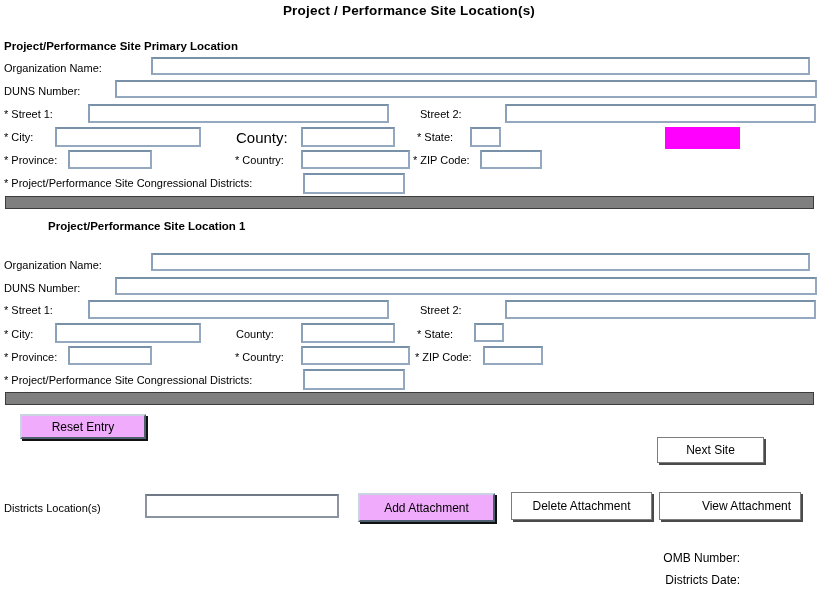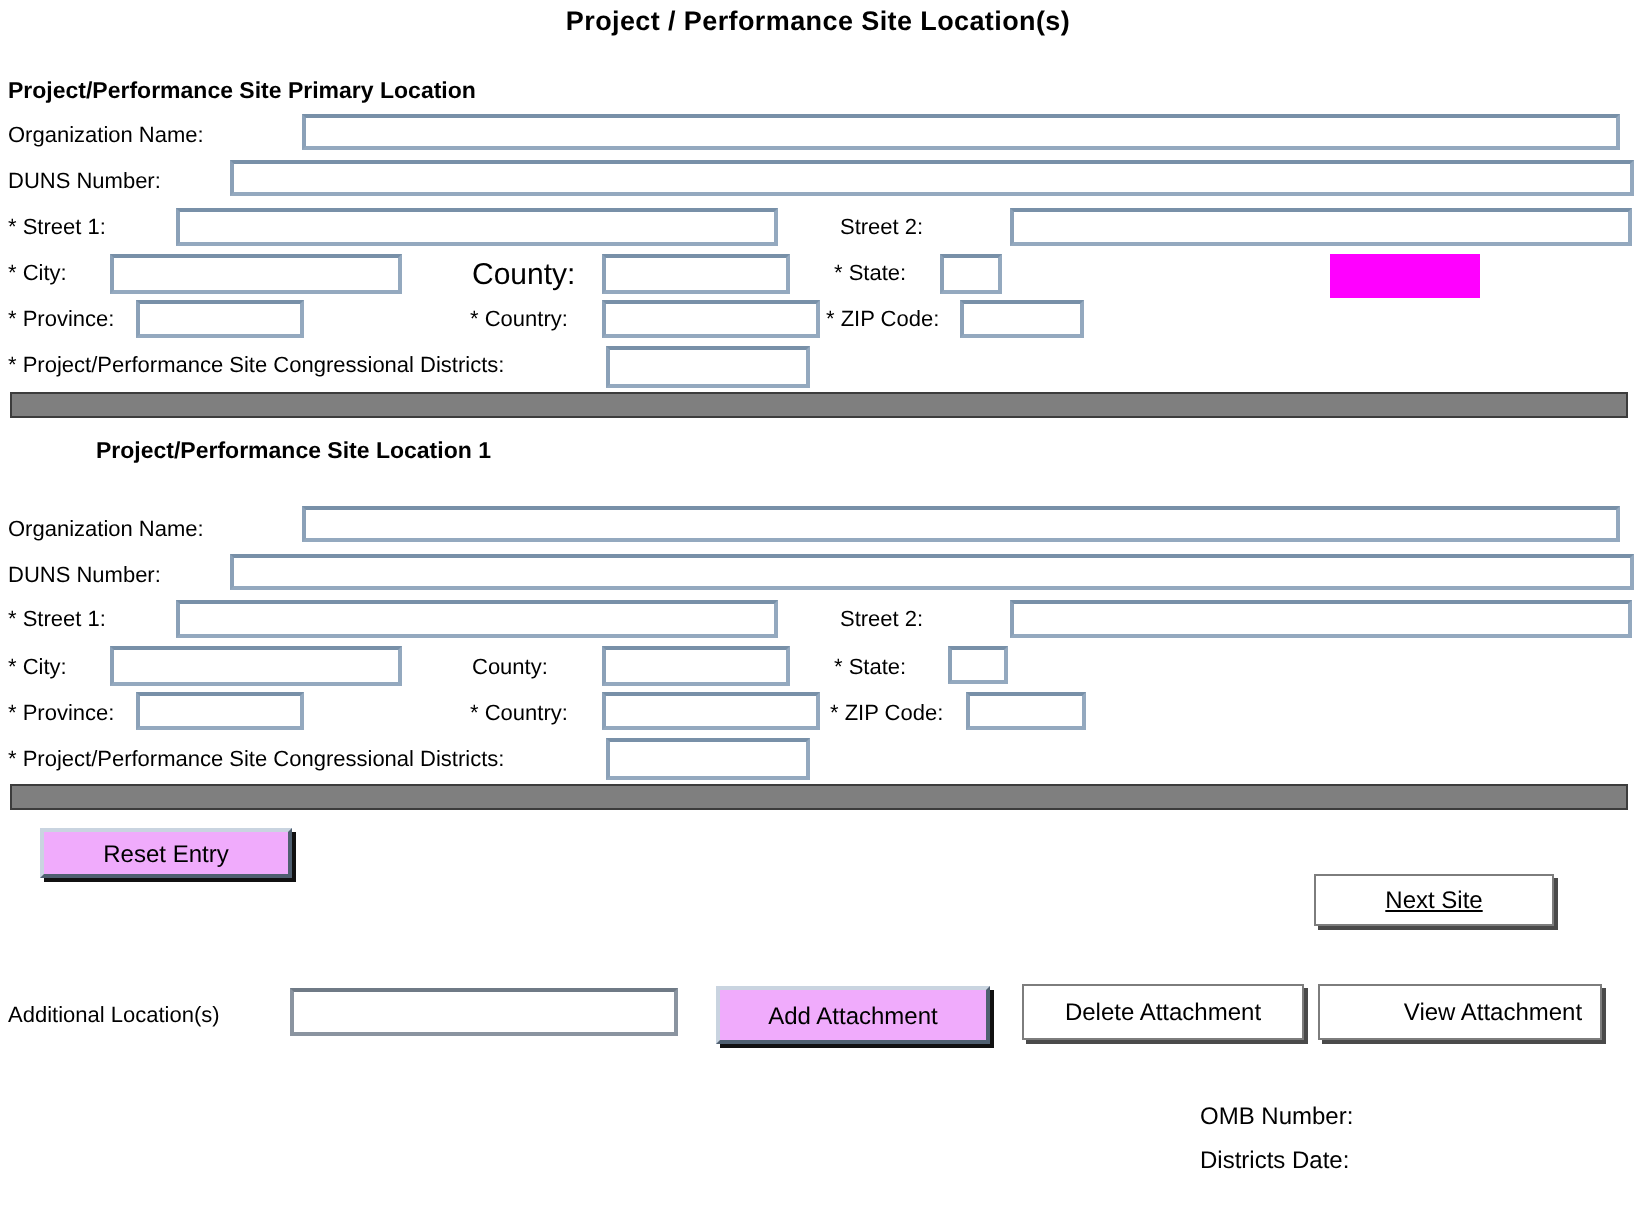--- a/index.html
+++ b/index.html
@@ -18,21 +18,21 @@
   .btn{box-sizing:border-box;display:flex;align-items:center;justify-content:center;
        font-size:12px;font-family:"Liberation Sans",sans-serif;cursor:pointer;}
   .btn-blue{background:#f0abfc;border:2px solid;
             border-color:#c9d4e0 #4f5f70 #4f5f70 #c9d4e0;
             box-shadow:2px 2px 0 #111;}
   .btn-white{background:#ffffff;border:1px solid #7d7d7d;
              box-shadow:2px 2px 0 #4a4a4a;}
   .plain-input{background:#fff;border:2px solid #8a94a0;border-top-color:#6f7a86;
                box-sizing:border-box;font-size:11px;padding:0 3px;
                font-family:"Liberation Sans",sans-serif;}
-  .footer-txt{font-size:12px;white-space:nowrap;}
+  .footer-txt{font-size:12px;text-align:right;white-space:nowrap;}
 </style>
 </head>
 <body>
 
 <div id="page">
 
   <div class="abs sec-header" style="left:4px;top:40px;">Project/Performance Site Primary Location</div>
 
   <div class="abs title" style="top:3px;left:0;">Project / Performance Site Location(s)</div>
 
@@ -94,23 +94,23 @@
   <div class="abs lbl" style="left:415px;top:351px;">* ZIP Code:</div>
   <input class="abs input-box" style="left: 483px; top: 346px; width: 60px; height: 19px;" value="">
 
   <div class="abs lbl" style="left:4px;top:374px;">* Project/Performance Site Congressional Districts:</div>
   <input class="abs input-box" style="left: 303px; top: 369px; width: 102px; height: 21px;" value="">
 
   <div class="abs bar" style="left:5px;top:392px;width:809px;height:13px;"></div>
 
   <button class="abs btn btn-blue" style="left:20px;top:414px;width:126px;height:25px;">Reset Entry</button>
 
-  <button class="abs btn btn-white" style="left:657px;top:437px;width:120px;height:26px;text-decoration:underline;">Next Site</button>
+  <button class="abs btn btn-white" style="left:657px;top:437px;width:107px;height:26px;">Next Site</button>
 
-  <div class="abs lbl" style="left:4px;top:502px;">Additional Location(s)</div>
+  <div class="abs lbl" style="left:4px;top:502px;">Districts Location(s)</div>
   <input class="abs plain-input" style="left: 145px; top: 494px; width: 194px; height: 24px;" value="">
 
   <button class="abs btn btn-white" style="left:511px;top:492px;width:141px;height:28px;">Delete Attachment</button>
   <button class="abs btn btn-blue" style="left:358px;top:493px;width:137px;height:29px;">Add Attachment</button>
   <button class="abs btn btn-white" style="left:659px;top:492px;width:142px;height:28px;padding-left:39px;">View Attachment</button>
 
   <div class="abs footer-txt" style="left:600px;top:551px;width:140px;">OMB Number:</div>
   <div class="abs footer-txt" style="left:600px;top:573px;width:140px;">Districts Date:</div>
 
 </div>

